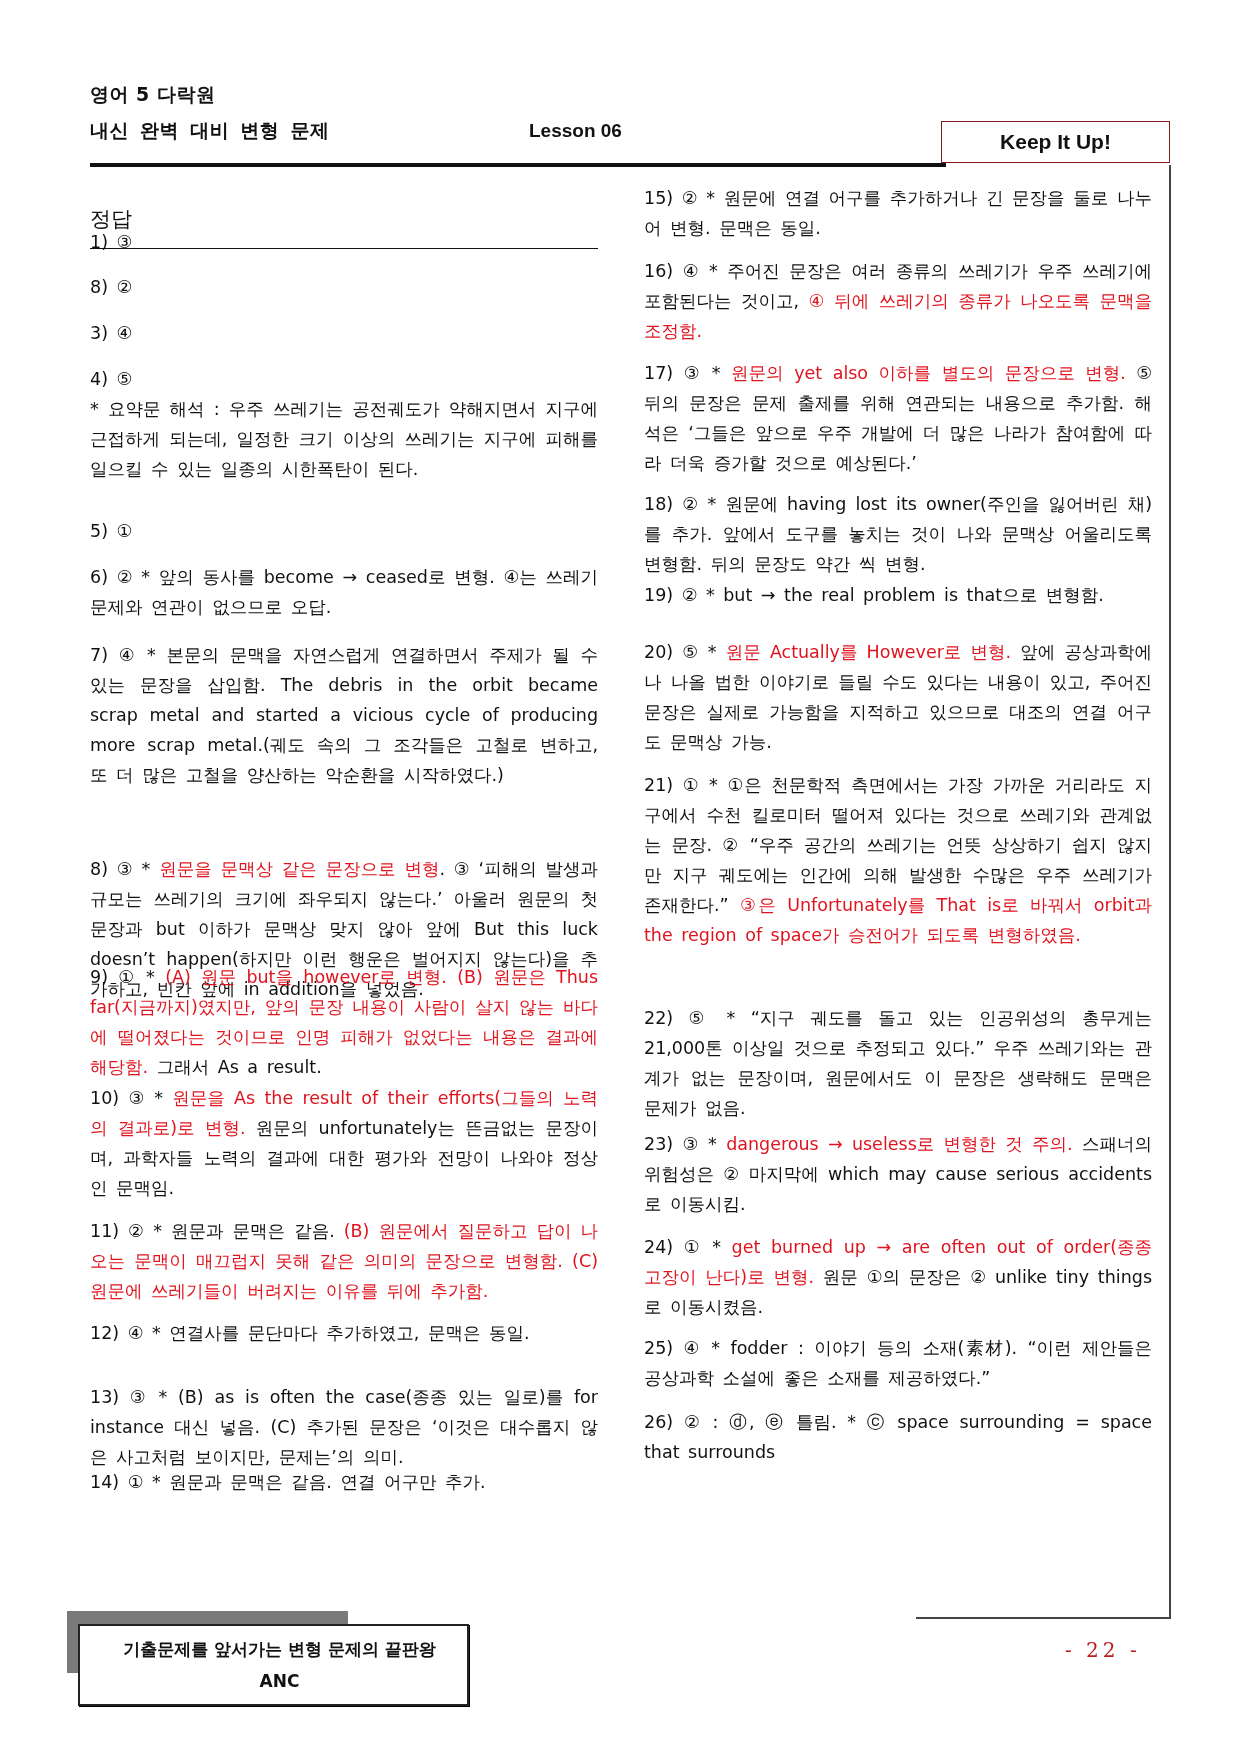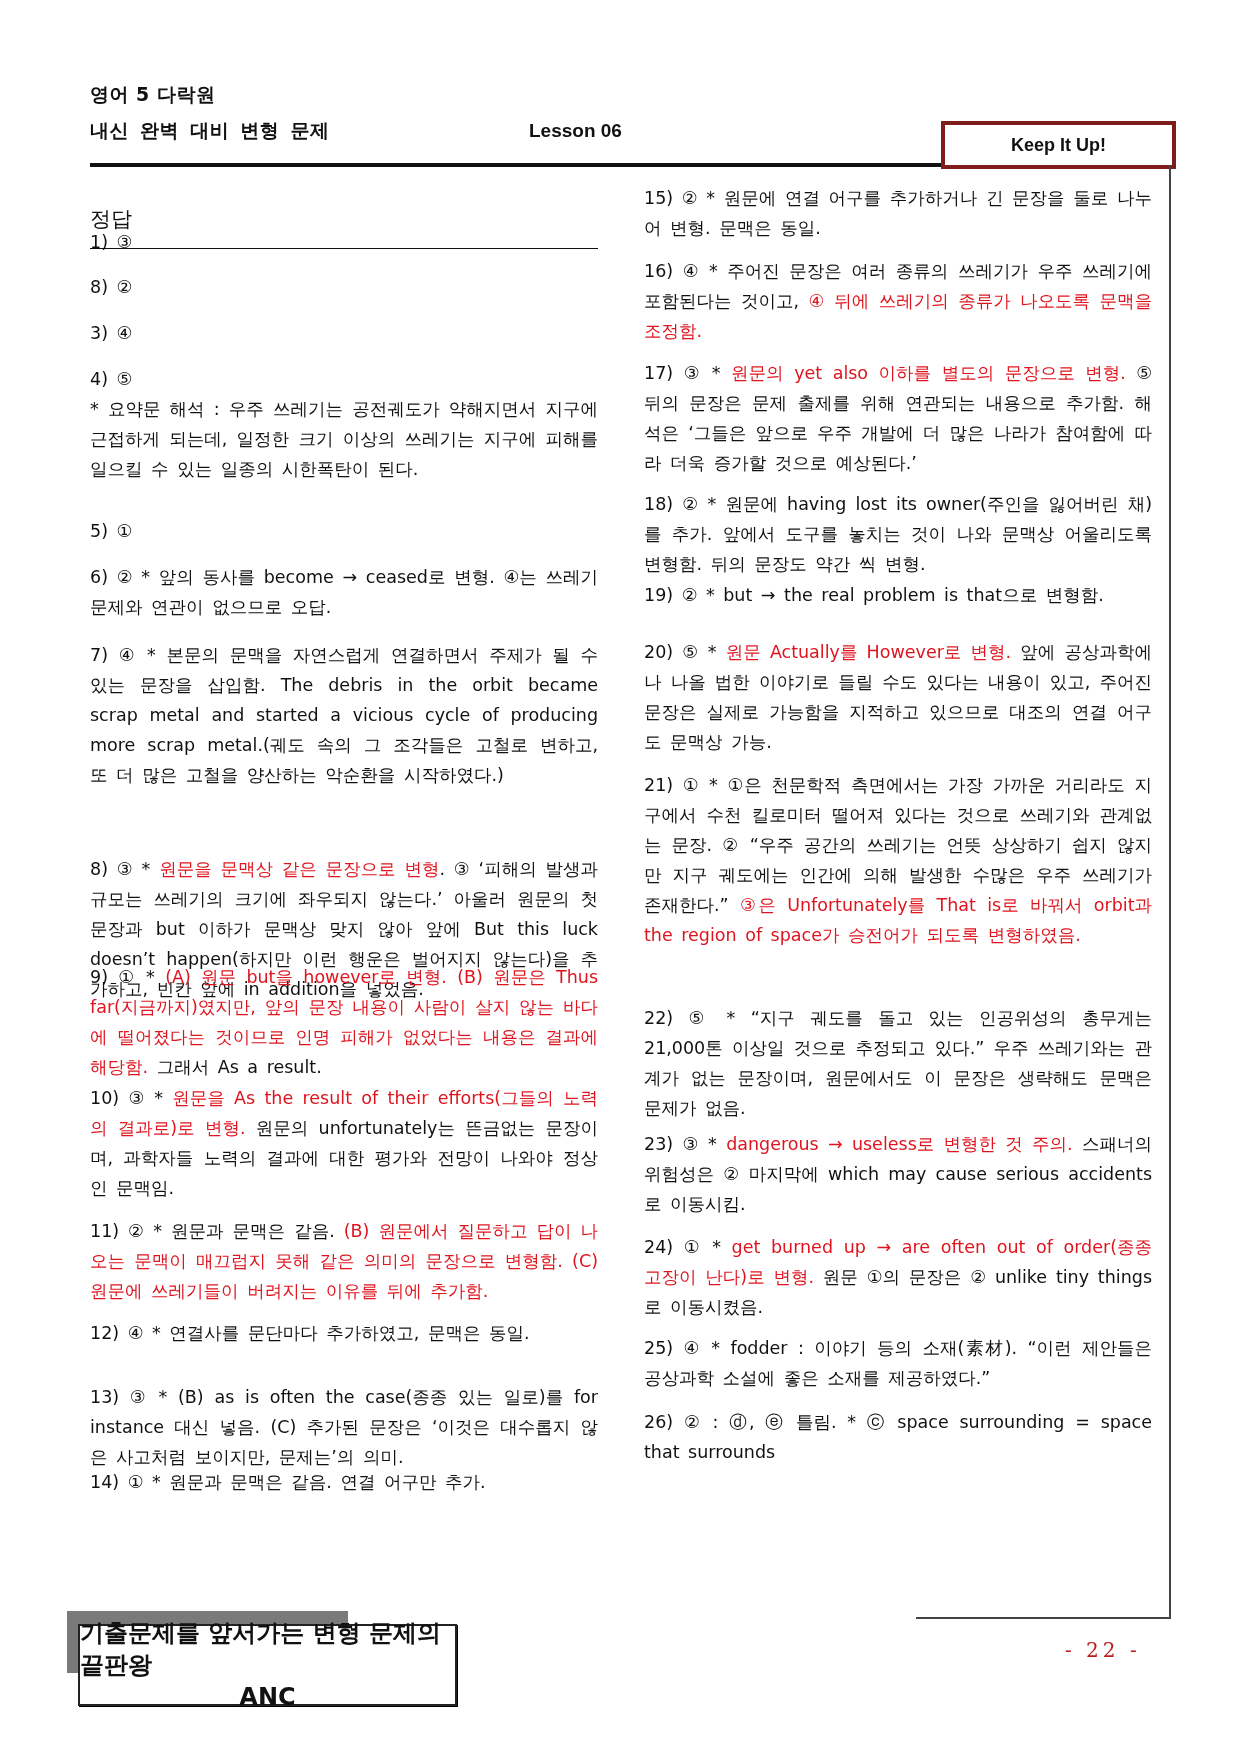--- a/index.html
+++ b/index.html
@@ -17,23 +17,23 @@
   }
   .hdr-lesson {
     position: absolute; left: 529px; top: 120px;
     font-family: "Liberation Sans", sans-serif; font-size: 19px; font-weight: bold;
   }
   .hdr-rule {
     position: absolute; left: 90px; top: 163px; width: 856px; height: 4px; background: #111;
   }
   .keep-box {
     position: absolute; left: 941px; top: 121px; width: 227px; height: 40px;
-    border: 4px solid #7f1d1d; background: #fff;
+    border: 1px solid #7f1d1d; background: #fff;
     display: flex; align-items: center; justify-content: center;
-    font-family: "Liberation Sans", sans-serif; font-weight: bold; font-size: 18px; color: #111;
+    font-family: "Liberation Sans", sans-serif; font-weight: bold; font-size: 21px; color: #111;
   }
   .right-border {
     position: absolute; left: 1169px; top: 165px; width: 2px; height: 1454px; background: #444;
   }
   .right-bottom {
     position: absolute; left: 916px; top: 1617px; width: 255px; height: 2px; background: #444;
   }
   .col {
     position: absolute; top: 0;
     font-size: 17.5px; line-height: 30px; text-align: justify; word-spacing: 3px;
@@ -48,21 +48,21 @@
   }
   .item { position: absolute; width: 508px; }
   .red { color: #e0141e; }
   .footer-shadow {
     position: absolute; left: 67px; top: 1611px; width: 281px; height: 62px; background: #7a7a7a;
   }
   .footer-box {
     position: absolute; left: 78px; top: 1624px; width: 375px; height: 78px;
     border: 2px solid #222; background: #fff; box-shadow: 1px 1px 0 #000;
     display: flex; flex-direction: column; align-items: center; justify-content: center;
-    font-weight: bold; font-size: 24px; line-height: 32px;
+    font-weight: bold; font-size: 17px; line-height: 32px; padding-left: 12px;
   }
   .page-num {
     position: absolute; left: 1065px; top: 1638px;
     font-family: "DejaVu Serif", serif; font-size: 20px; color: #b91c1c; letter-spacing: 4px;
   }
 </style>
 </head>
 <body>
 
 <div>

